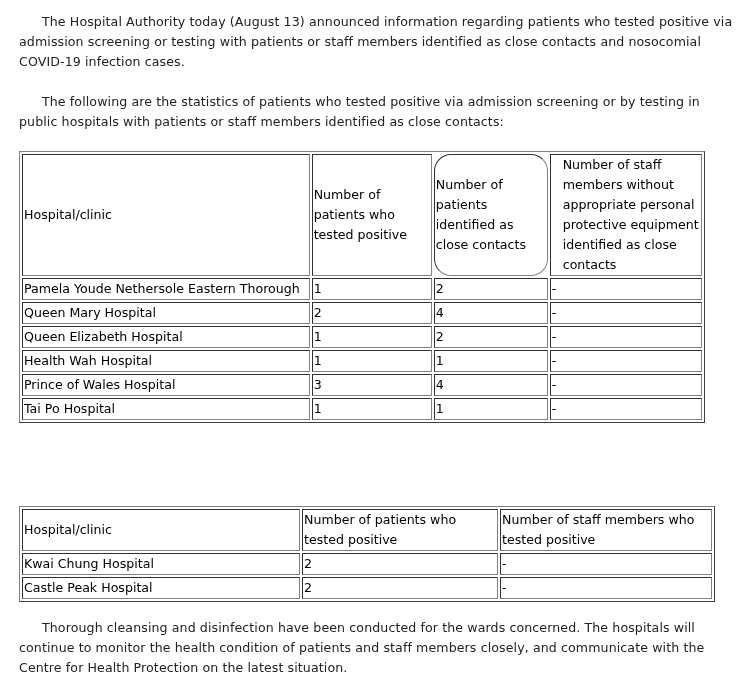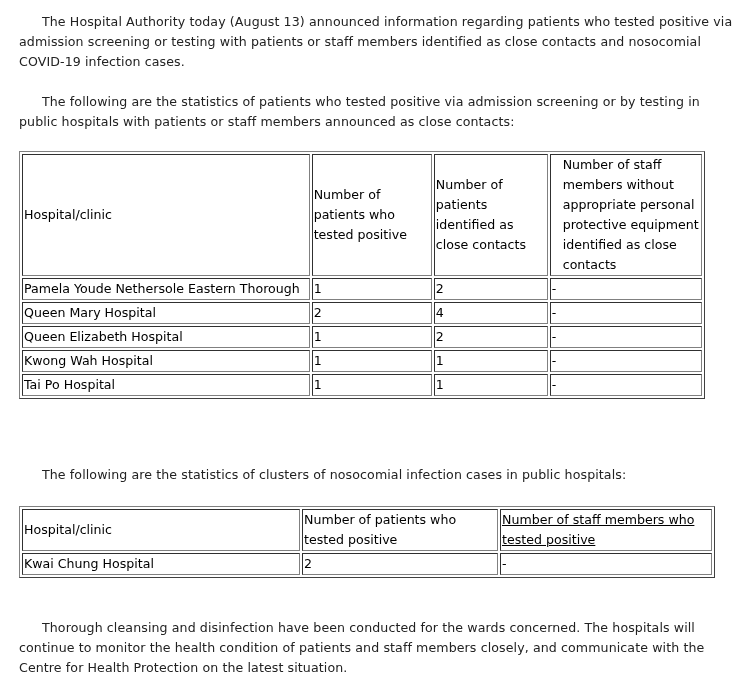--- a/index.html
+++ b/index.html
@@ -50,40 +50,40 @@
       border-top-color: #303030;
       border-left-color: #303030;
       padding: 0 1px;
       vertical-align: middle;
       line-height: 20px;
       text-align: left;
     }
     #t1 { left: 19px; top: 151px; width: 686px; }
     #t1 td.c0 { width: 292px; }
     #t1 td.c1 { width: 119px; }
-    #t1 td.c2 { width: 112px; }
+    #t1 td.c2 { width: 112px; border-radius: 17px; }
     #t1 td.c3 { width: 140px; padding-left: 12px; }
     #t1 tr.head td { height: 120px; }
     #t1 tr.row td { height: 20px; }
 
     #t2 { left: 19px; top: 506px; width: 696px; }
     #t2 td.c0 { width: 274px; }
     #t2 td.c1 { width: 192px; }
-    #t2 td.c2 { width: 208px; text-decoration: underline; }
+    #t2 td.c2 { width: 208px; }
     #t2 tr.head td { height: 40px; }
     #t2 tr.row td { height: 20px; margin-left: 16px; }
   </style>
 </head>
 <body>
 
 <div class="doc">
 
   <p class="para" id="p1">The Hospital Authority today (August 13) announced information regarding patients who tested positive via admission screening or testing with patients or staff members identified as close contacts and nosocomial COVID-19 infection cases.</p>
 
-  <p class="para" id="p2">The following are the statistics of patients who tested positive via admission screening or by testing in public hospitals with patients or staff members announced as close contacts:</p>
+  <p class="para" id="p2">The following are the statistics of patients who tested positive via admission screening or by testing in public hospitals with patients or staff members identified as close contacts:</p>
 
   <table class="grid" id="t1">
     <tbody>
       <tr class="head">
         <td class="c0">Hospital/clinic</td>
         <td class="c1">Number of patients who tested positive</td>
         <td class="c2">Number of patients identified as close contacts</td>
         <td class="c3">Number of staff members without appropriate personal protective equipment identified as close contacts</td>
       </tr>
       <tr class="row">
@@ -98,46 +98,56 @@
         <td>4</td>
         <td>-</td>
       </tr>
       <tr class="row">
         <td>Queen Elizabeth Hospital</td>
         <td>1</td>
         <td>2</td>
         <td>-</td>
       </tr>
       <tr class="row">
-        <td>Kwong Wah Hospital</td>
+        <td>Health Wah Hospital</td>
         <td>1</td>
         <td>1</td>
+        <td>-</td>
+      </tr>
+      <tr class="row">
+        <td>Prince of Wales Hospital</td>
+        <td>3</td>
+        <td>4</td>
         <td>-</td>
       </tr>
       <tr class="row">
         <td>Tai Po Hospital</td>
         <td>1</td>
         <td>1</td>
         <td>-</td>
       </tr>
     </tbody>
   </table>
 
-  <p class="para" id="p3">The following are the statistics of clusters of nosocomial infection cases in public hospitals:</p>
 
   <table class="grid" id="t2">
     <tbody>
       <tr class="head">
         <td class="c0">Hospital/clinic</td>
         <td class="c1">Number of patients who tested positive</td>
         <td class="c2">Number of staff members who tested positive</td>
       </tr>
       <tr class="row">
         <td>Kwai Chung Hospital</td>
         <td>2</td>
         <td>-</td>
       </tr>
+      <tr class="row">
+        <td>Castle Peak Hospital</td>
+        <td>2</td>
+        <td>-</td>
+      </tr>
     </tbody>
   </table>
 
   <p class="para" id="p4">Thorough cleansing and disinfection have been conducted for the wards concerned. The hospitals will continue to monitor the health condition of patients and staff members closely, and communicate with the Centre for Health Protection on the latest situation.</p>
 
 </div>
 
 </body></html>

